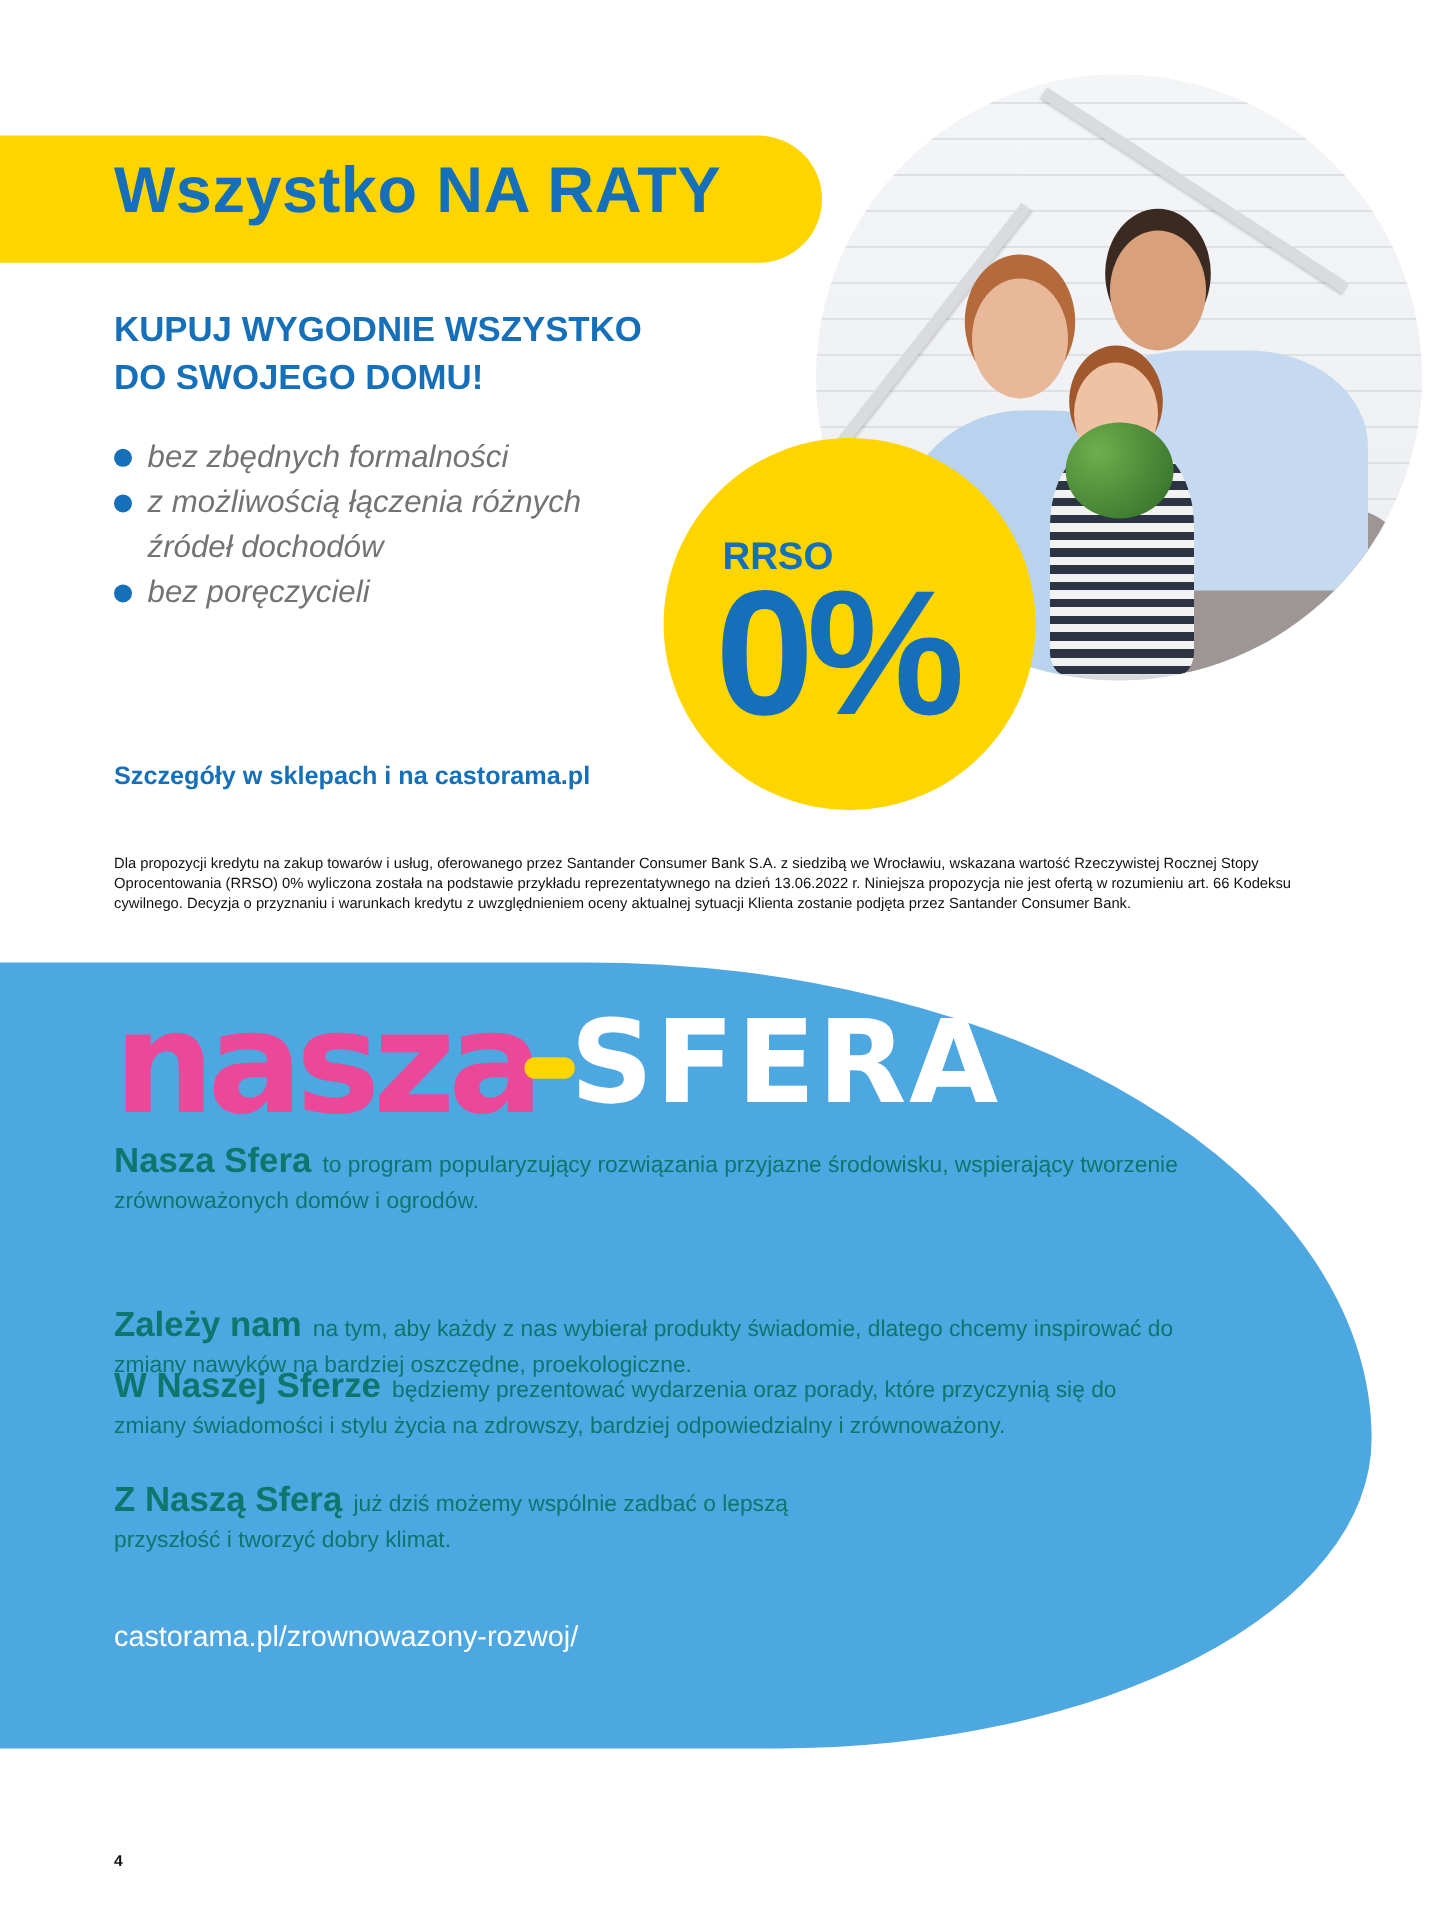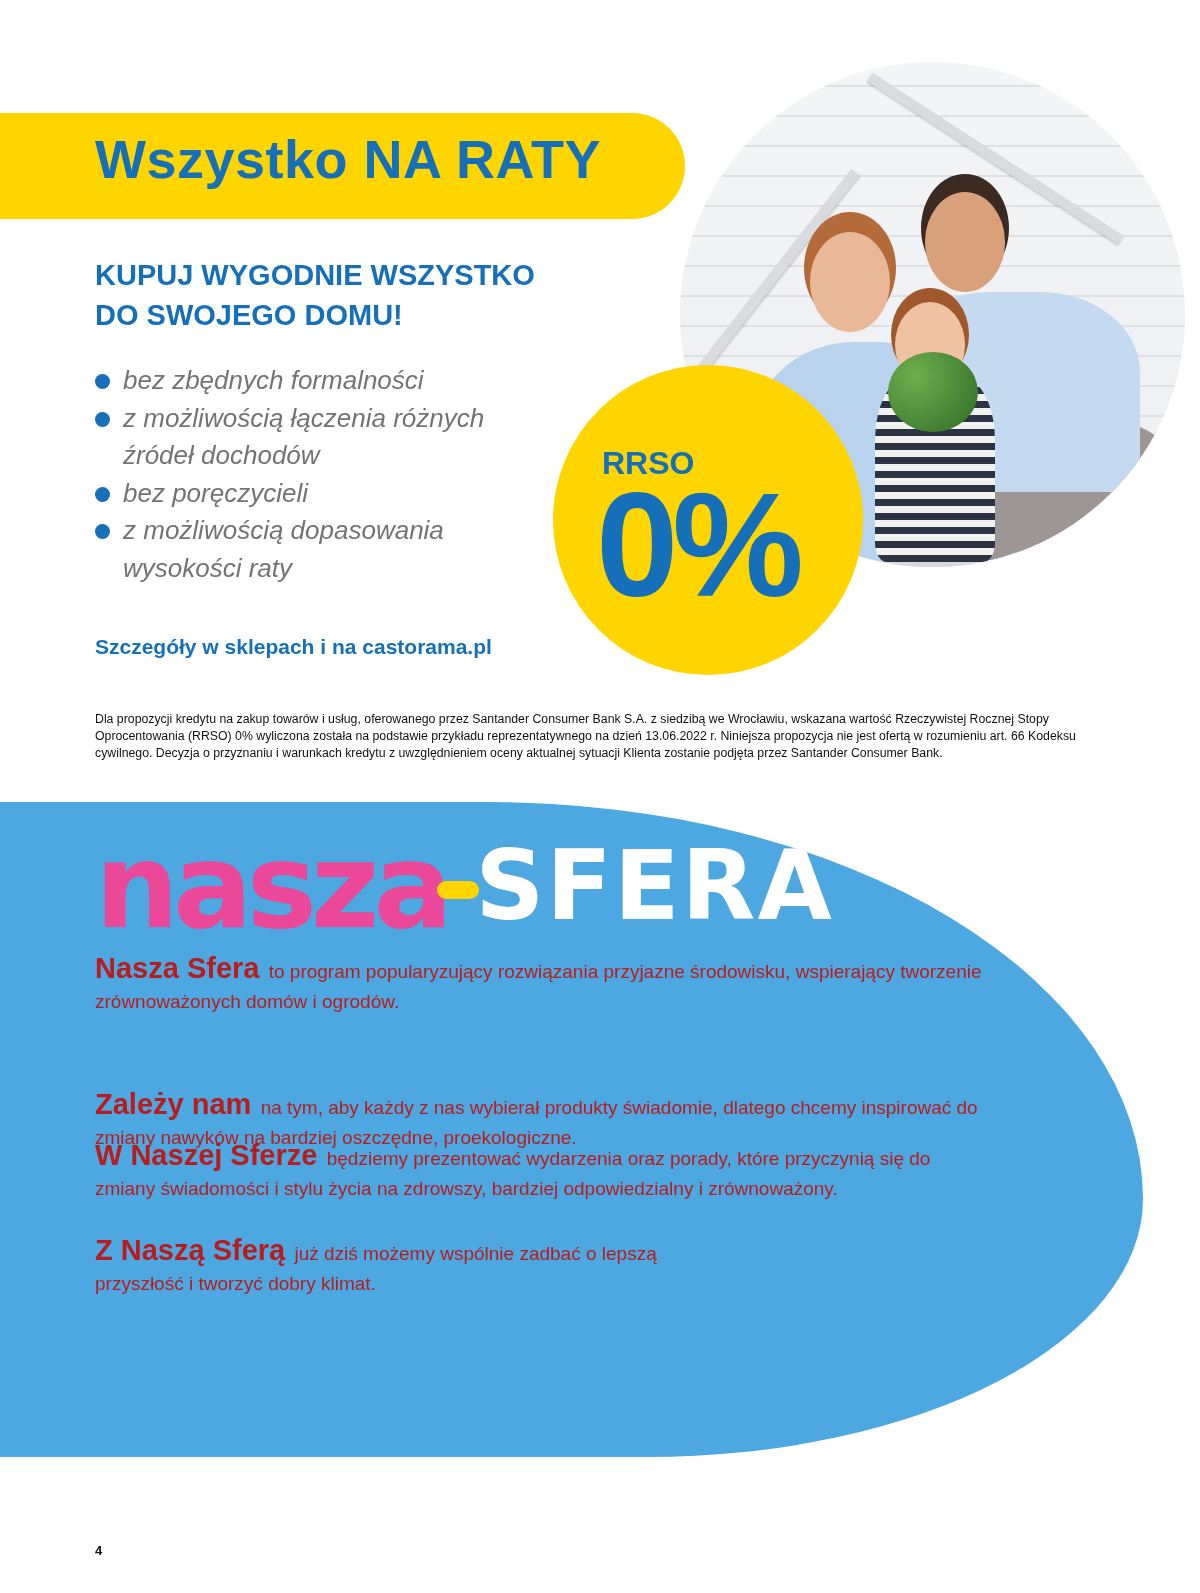--- a/index.html
+++ b/index.html
@@ -87,21 +87,21 @@
       position: absolute; left: 95px; top: 830px; height: 110px; white-space: nowrap;
       font-family: "DejaVu Sans", sans-serif; font-weight: bold; line-height: 110px;
     }
     .logo .nasza { font-size: 118px; color: #ec4899; letter-spacing: -6px; vertical-align: middle; margin-top: 14px; }
     .logo .dash {
       display: inline-block; width: 42px; height: 18px; background: #ffd500; border-radius: 9px;
       vertical-align: middle; margin: 0 -4px 0 -10px; position: relative; top: 4px;
     }
     .logo .sfera { font-size: 96px; color: #ffffff; letter-spacing: 2px; vertical-align: middle; }
 
-    .para { position: absolute; left: 95px; color: #b91c1c; font-size: 19px; line-height: 30px; width: 900px; }
+    .para { position: absolute; left: 95px; color: #0f766e; font-size: 19px; line-height: 30px; width: 900px; }
     .para .lead { font-size: 29px; font-weight: bold; margin-right: 4px; }
     .p1 { top: 953px; }
     .p2 { top: 1045px; margin-top: 44px; }
     .p3 { top: 1140px; }
     .p4 { top: 1235px; }
     .more {
       position: absolute; left: 95px; top: 1347px; color: #ffffff; font-size: 23px; line-height: 35px; width: 900px;
     }
     .more .more-title { font-weight: bold; display: block; }
     .more .more-link { display: block; color: #ffffff; text-decoration: none; font-size: 24px; }
@@ -132,21 +132,20 @@
 
 <h2 class="subhead">
   <span>KUPUJ WYGODNIE WSZYSTKO</span><br>
   <span>DO SWOJEGO DOMU!</span>
 </h2>
 
 <ul class="bullets">
   <li><span class="dot"></span><span>bez zbędnych formalności</span></li>
   <li><span class="dot"></span><span>z możliwością łączenia różnych źródeł dochodów</span></li>
   <li><span class="dot"></span><span>bez poręczycieli</span></li>
-  <li><span class="dot"></span><span>z możliwością dopasowania wysokości raty</span></li>
 </ul>
 
 <div class="rrso-circle"></div>
 <div class="rrso-label">RRSO</div>
 <div class="rrso-value">0%</div>
 
 <a class="details-link">Szczegóły w sklepach i na castorama.pl</a>
 
 <p class="legal">Dla propozycji kredytu na zakup towarów i usług, oferowanego przez Santander Consumer Bank S.A. z siedzibą we Wrocławiu, wskazana wartość Rzeczywistej Rocznej Stopy Oprocentowania (RRSO) 0% wyliczona została na podstawie przykładu reprezentatywnego na dzień 13.06.2022 r. Niniejsza propozycja nie jest ofertą w rozumieniu art. 66 Kodeksu cywilnego. Decyzja o przyznaniu i warunkach kredytu z uwzględnieniem oceny aktualnej sytuacji Klienta zostanie podjęta przez Santander Consumer Bank.</p>
 
@@ -167,15 +166,16 @@
 <p class="para p3">
   <span class="lead">W Naszej Sferze</span>
   <span>będziemy prezentować wydarzenia oraz porady, które przyczynią się do zmiany świadomości i stylu życia na zdrowszy, bardziej odpowiedzialny i  zrównoważony.</span>
 </p>
 <p class="para p4" style="width:620px;">
   <span class="lead">Z Naszą Sferą</span>
   <span>już dziś możemy wspólnie zadbać o lepszą przyszłość i tworzyć dobry klimat.</span>
 </p>
 
 <div class="more">
+  <a class="more-link">castorama.pl/zrownowazony-rozwoj/</a>
 </div>
 
 <div class="page-number">4</div>
 
 </body></html>

